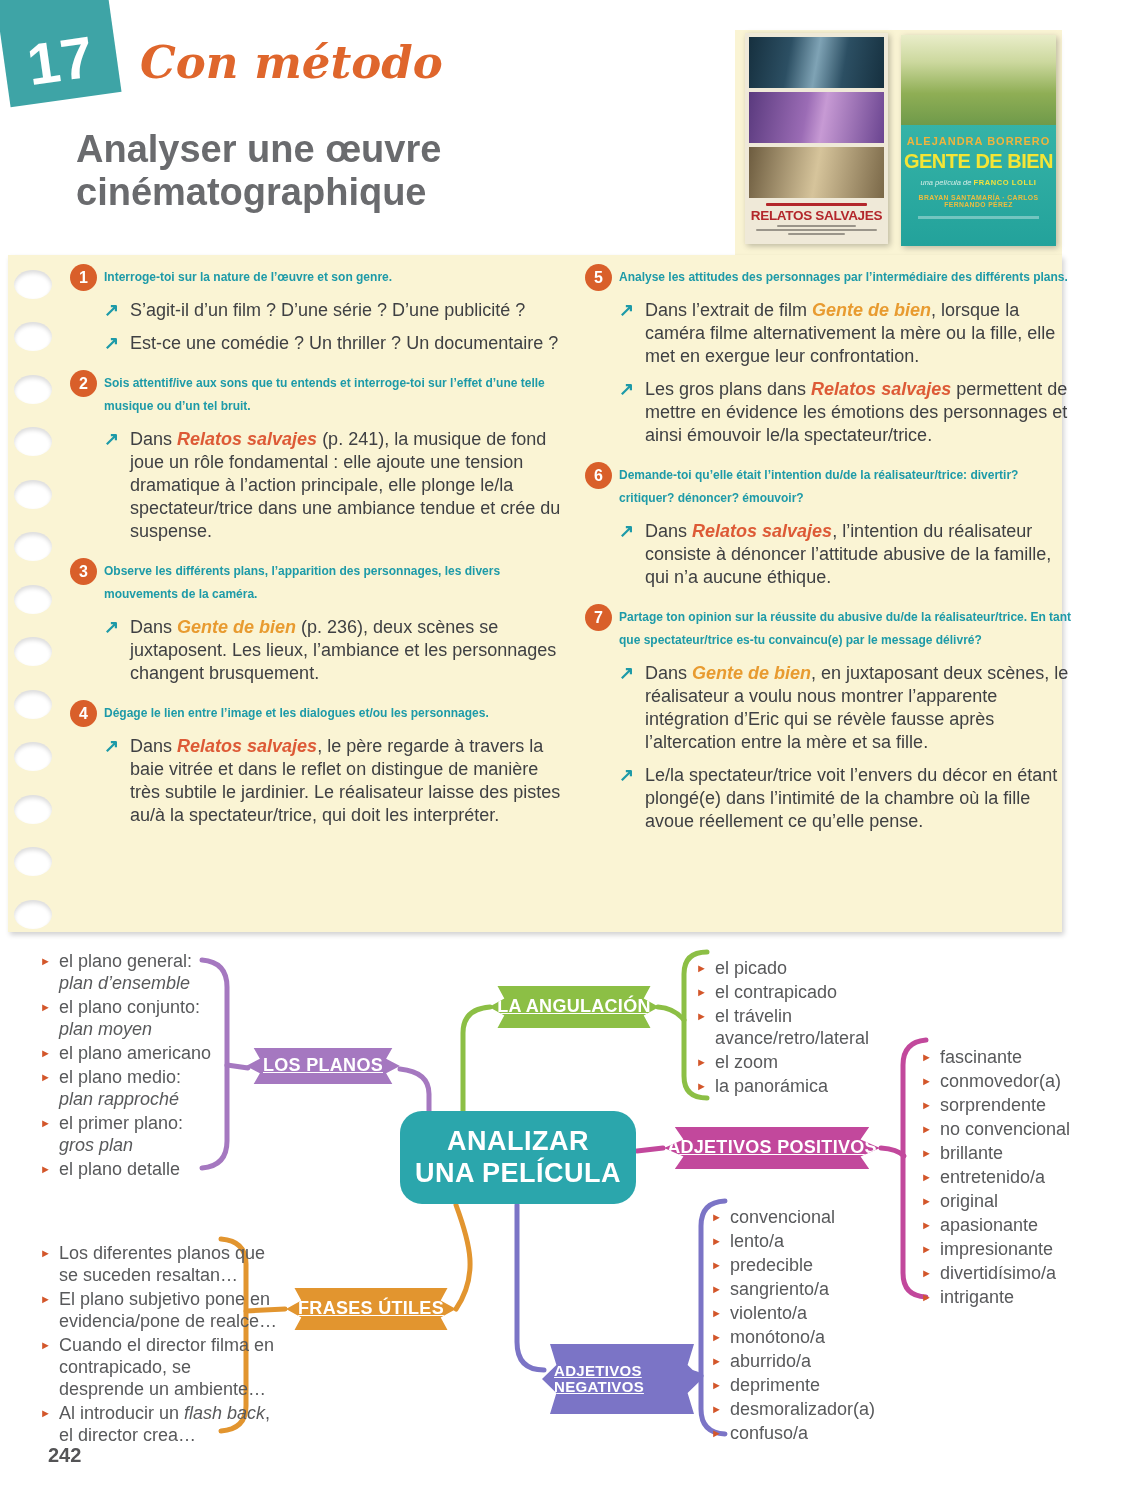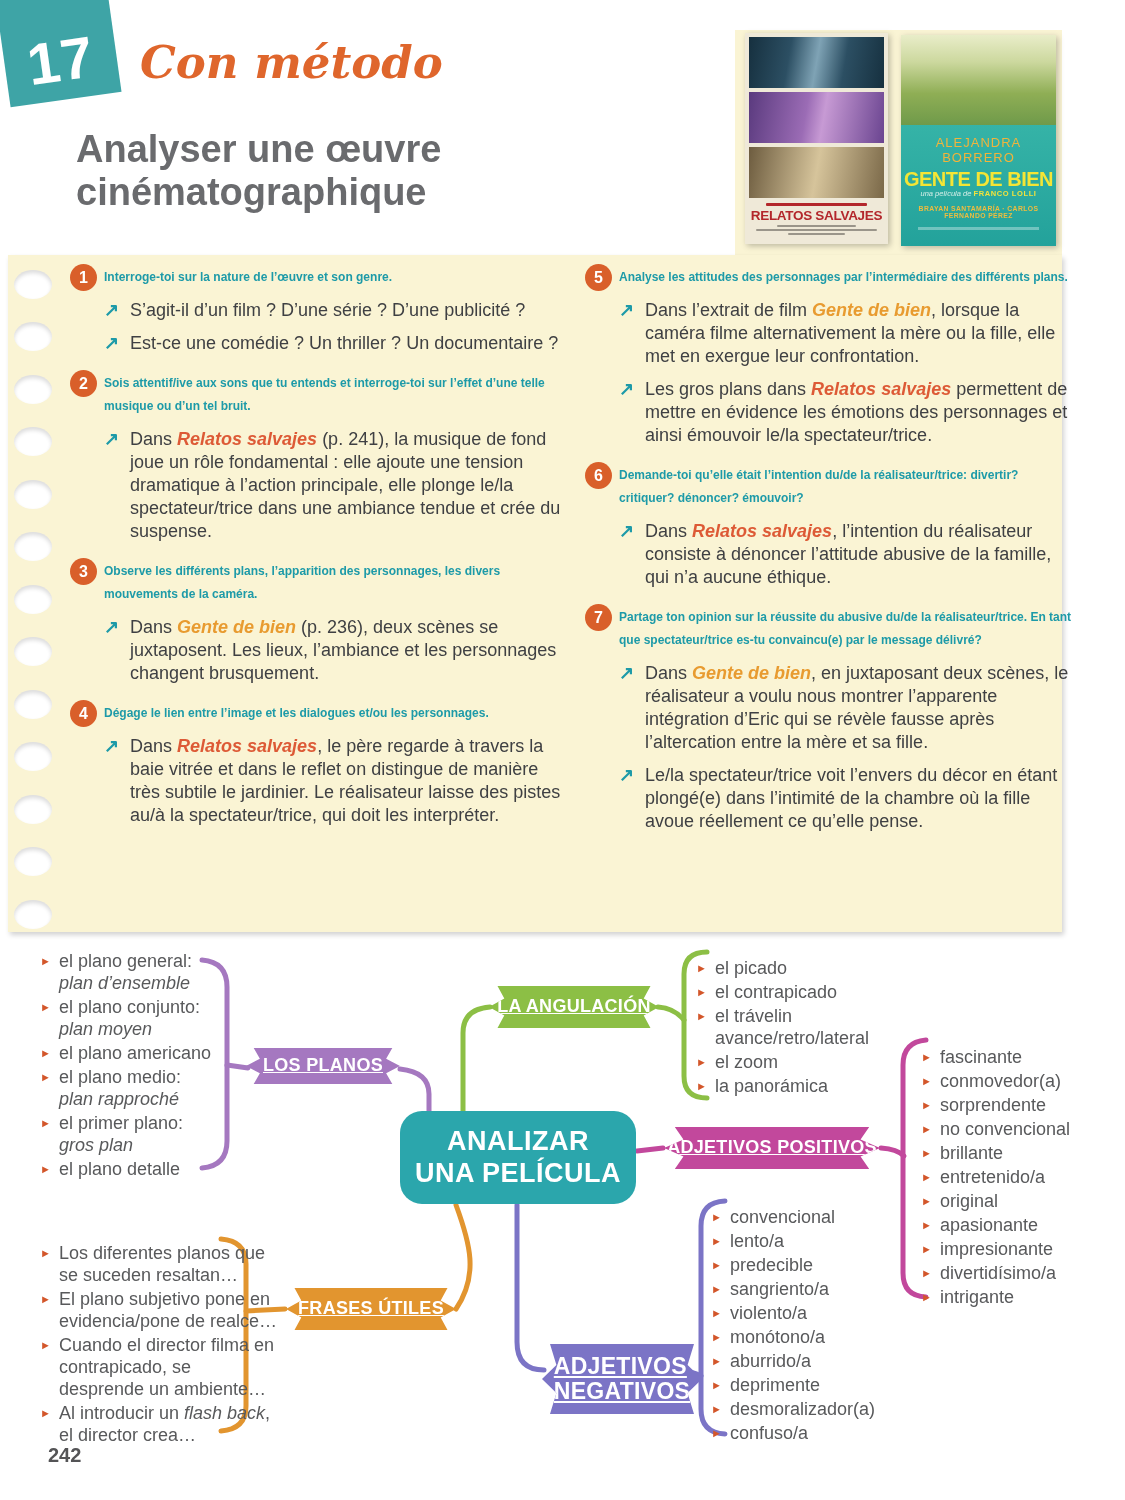--- a/index.html
+++ b/index.html
@@ -36,23 +36,23 @@
   .pr-cap{text-align:center;padding-top:3px;}
   .bar{margin:2px auto;border-radius:1px;}
   .bar.red{background:#b3272b;height:3px;}
   .bar.gray{background:#9a958a;height:2px;}
   .pr-title{color:#b3272b;font-size:13.5px;font-weight:800;letter-spacing:-.3px;
     margin:2px 0 1px 0;font-stretch:condensed;}
   .poster.gente{left:901px;top:35px;width:155px;height:211px;}
   .pg-top{height:90px;background:linear-gradient(180deg,#e9edc9 0%,#ccd89e 30%,#8fae55 65%,#6f9a4a 100%);}
   .pg-bottom{height:121px;background:linear-gradient(180deg,#35b3a7 0%,#23a29b 100%);
     text-align:center;color:#f5e535;}
-  .pg-actor{font-size:13px;font-weight:normal;letter-spacing:1px;color:#f0b43c;padding-top:10px;}
+  .pg-actor{font-size:11px;font-weight:bold;letter-spacing:1px;color:#f0b43c;padding-top:10px;}
   .pg-title{font-size:20px;font-weight:800;letter-spacing:-.5px;line-height:1;margin-top:4px;}
-  .pg-dir{font-size:7.5px;color:#d8efe8;font-style:italic;margin-top:0;}
+  .pg-dir{font-size:7.5px;color:#d8efe8;font-style:italic;margin-top:7px;}
   .pg-dir b{color:#f2e23c;font-style:normal;letter-spacing:.6px;}
   .pg-cast{font-size:6.8px;color:#eebd3f;letter-spacing:.4px;margin-top:7px;font-weight:bold;}
   .pg-credits{width:78%;height:3px;background:rgba(255,255,255,.35);margin:8px auto 0 auto;}
 
   
   .panel{position:absolute;left:8px;top:255px;width:1054px;height:677px;
     background:var(--panel-cream);box-shadow:2px 3px 5px rgba(0,0,0,.18);}
   .hole{position:absolute;left:14px;width:38px;height:29px;border-radius:50%;
     background:#fff;box-shadow:inset 0 3px 4px rgba(0,0,0,.14);}
 
@@ -81,21 +81,21 @@
   .st-negativos{stroke:var(--negativos);}
 
   .ribbon{position:absolute;color:#fff;font-weight:bold;font-size:18px;
     display:flex;align-items:center;justify-content:center;text-align:left;
     letter-spacing:.3px;line-height:1.1;
     clip-path:polygon(5% 0,95% 0,91% 30%,100% 50%,91% 70%,95% 100%,5% 100%,9% 70%,0 50%,9% 30%);text-decoration:underline;}
   .rb-planos{left:246px;top:1048px;width:154px;height:36px;background:var(--planos);}
   .rb-angulacion{left:489px;top:986px;width:170px;height:42px;background:var(--angulacion);}
   .rb-positivos{left:664px;top:1127px;width:216px;height:42px;background:var(--positivos);}
   .rb-frases{left:286px;top:1288px;width:170px;height:42px;background:var(--frases);}
-  .rb-negativos{left:542px;top:1344px;width:136px;height:70px;background:var(--negativos);font-size:23px;padding:0 12px;}
+  .rb-negativos{left:542px;top:1344px;width:136px;height:54px;background:var(--negativos);font-size:15px;padding:8px 12px;}
 
   .center-node{position:absolute;left:400px;top:1111px;width:236px;height:93px;
     background:var(--center-teal);border-radius:22px;color:#fff;font-weight:800;
     font-size:27px;letter-spacing:.5px;display:flex;flex-direction:column;
     align-items:center;justify-content:center;line-height:1.18;text-align:center;}
 
   .mm-list{position:absolute;font-size:18px;line-height:22px;color:var(--mm-text);}
   .mm-item{display:flex;gap:8px;margin-bottom:2px;}
   .tri{color:var(--bullet-tri);font-size:11px;line-height:22px;flex:0 0 10px;}
   .mm-item .it{font-style:italic;}

